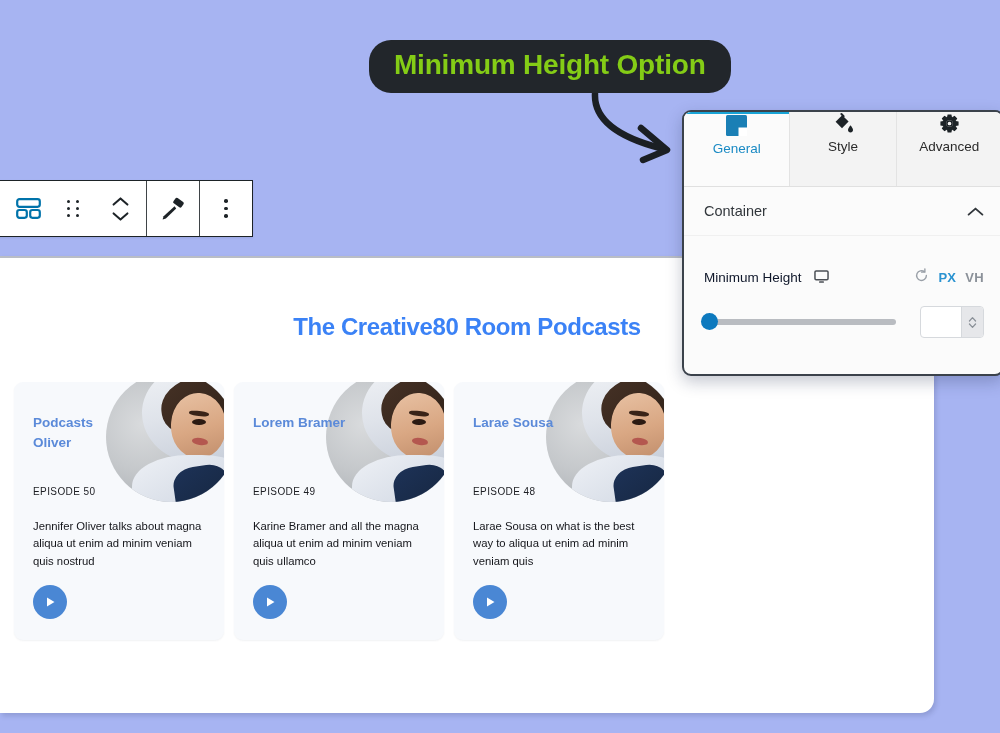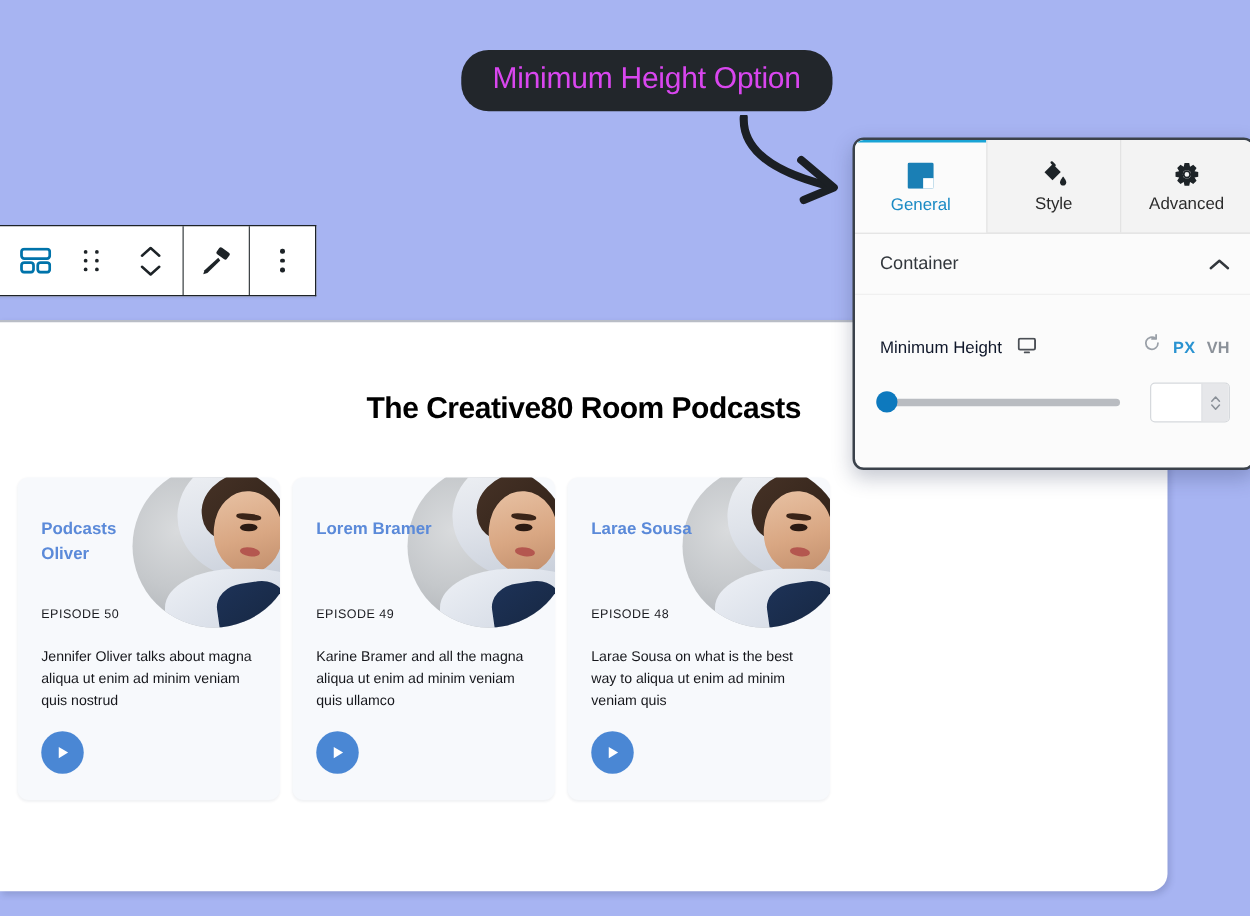--- a/index.html
+++ b/index.html
@@ -23,21 +23,21 @@
     box-shadow:2px 3px 5px rgba(40,50,90,.18);
     overflow:hidden;
   }
   .page-title{
     margin:0;
     padding-top:55px;
     text-align:center;
     font-size:24px;
     font-weight:bold;
     letter-spacing:-0.4px;
-    color:#000000;
+    color:#3b82f6;
   }
 
   .cards{
     position:absolute;
     left:14px; top:124px;
     display:flex;
     gap:10px;
   }
   .card{
     width:210px;
@@ -239,25 +239,25 @@
   .dots6 i{width:3px;height:3px;border-radius:50%;background:#1d2327;display:block;}
   .dots3{display:flex;flex-direction:column;gap:4px;align-items:center;}
   .dots3 i{width:3.5px;height:3.5px;border-radius:50%;background:#1d2327;display:block;}
   .chevstack{display:flex;flex-direction:column;align-items:center;gap:6px;}
 
   
   .callout{
     position:absolute;
     left:369px; top:40px;
     background:#22262b;
-    color:#d946ef;
+    color:#84cc16;
     border-radius:22px;
     padding:11px 25px 14px;
-    font-size:24px;
-    font-weight:normal;
+    font-size:28px;
+    font-weight:bold;
     letter-spacing:-.2px;
     line-height:1;
     white-space:nowrap;
     z-index:8;
   }
   .arrow{
     position:absolute;left:588px;top:92px;width:110px;height:80px;z-index:7;
   }
 
   
@@ -272,21 +272,21 @@
     overflow:hidden;
     z-index:9;
   }
   .tabs{
     display:flex;height:74px;
     background:#f3f3f3;
     border-bottom:1px solid #e0e0e0;
   }
   .tab{
     flex:1;
-    display:flex;flex-direction:column;align-items:center;justify-content:center;
+    display:flex;flex-direction:column;align-items:center;
     gap:5px;
     font-size:13.5px;
     color:#2b2b2b;
     cursor:pointer;
     position:relative;
   }
   .tab.active{
     background:#fbfbfb;
     color:#1a8ac4;
     border-top:3px solid #19a4d6;

